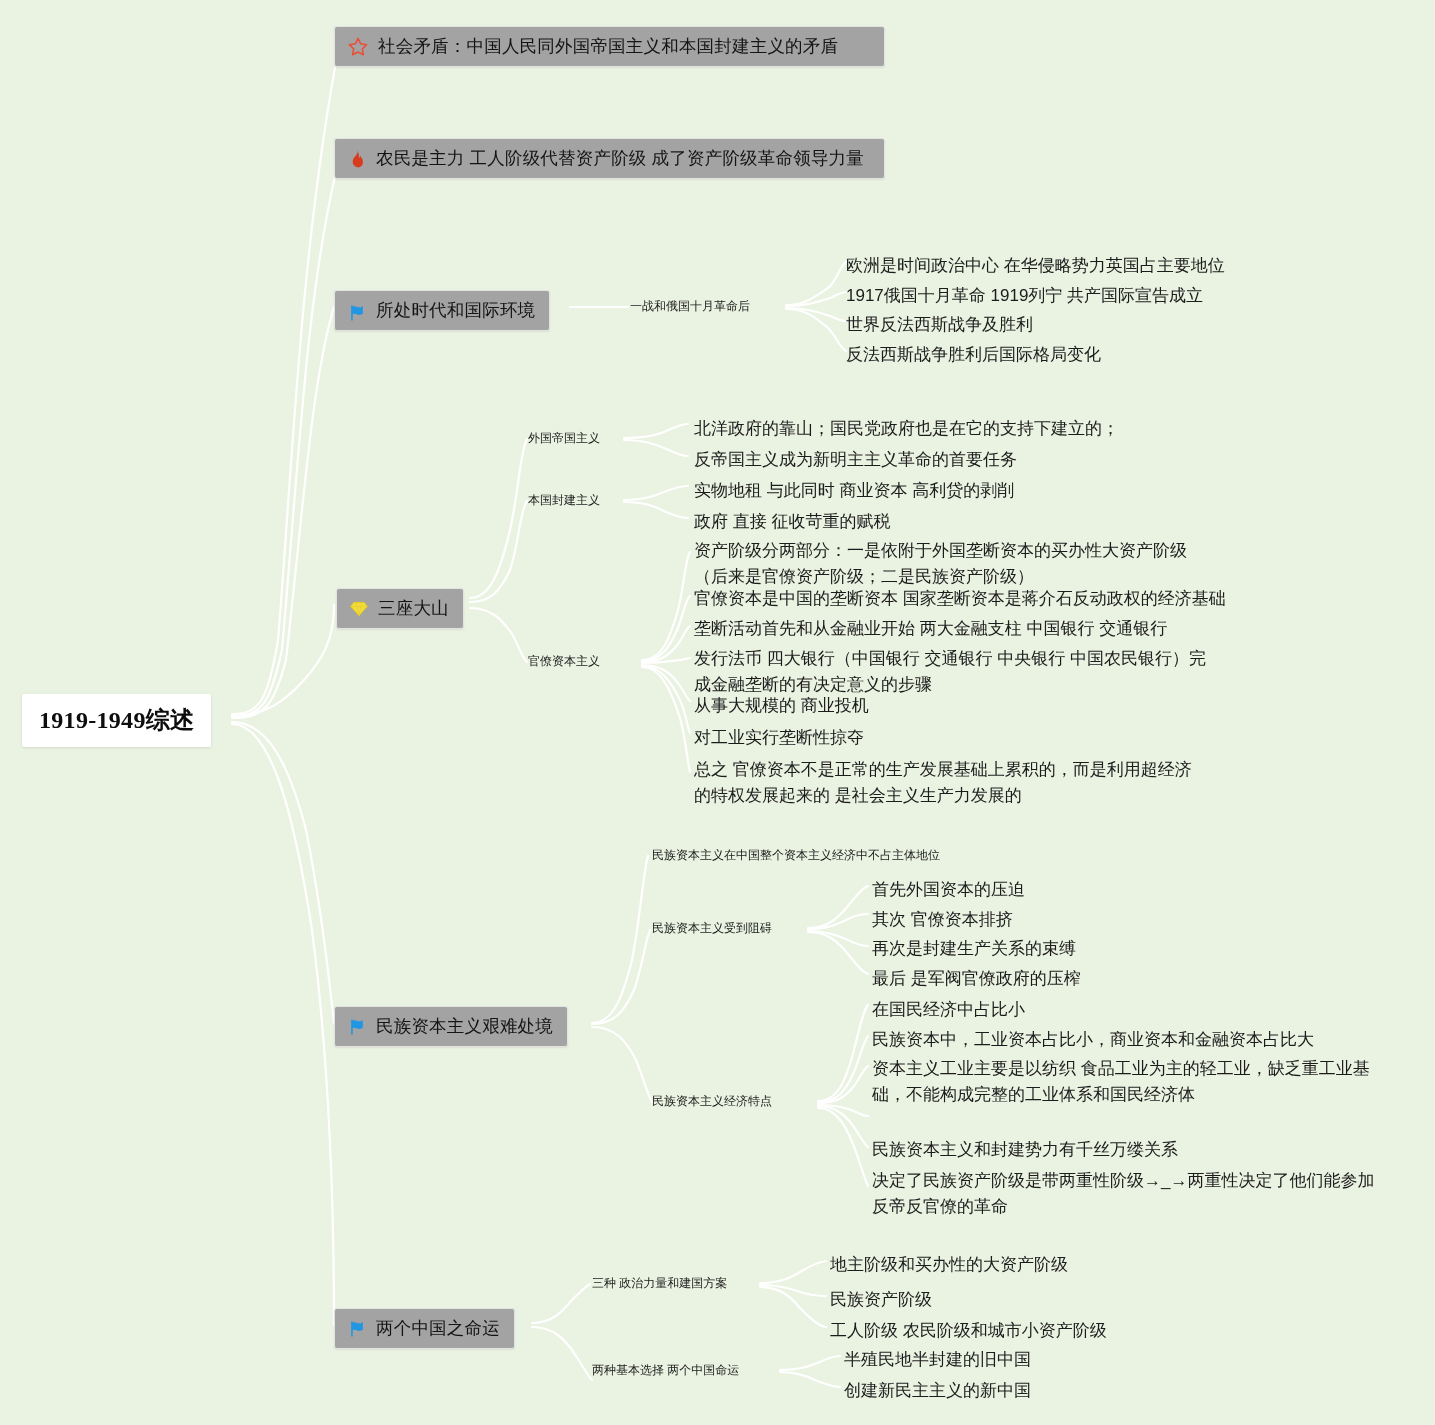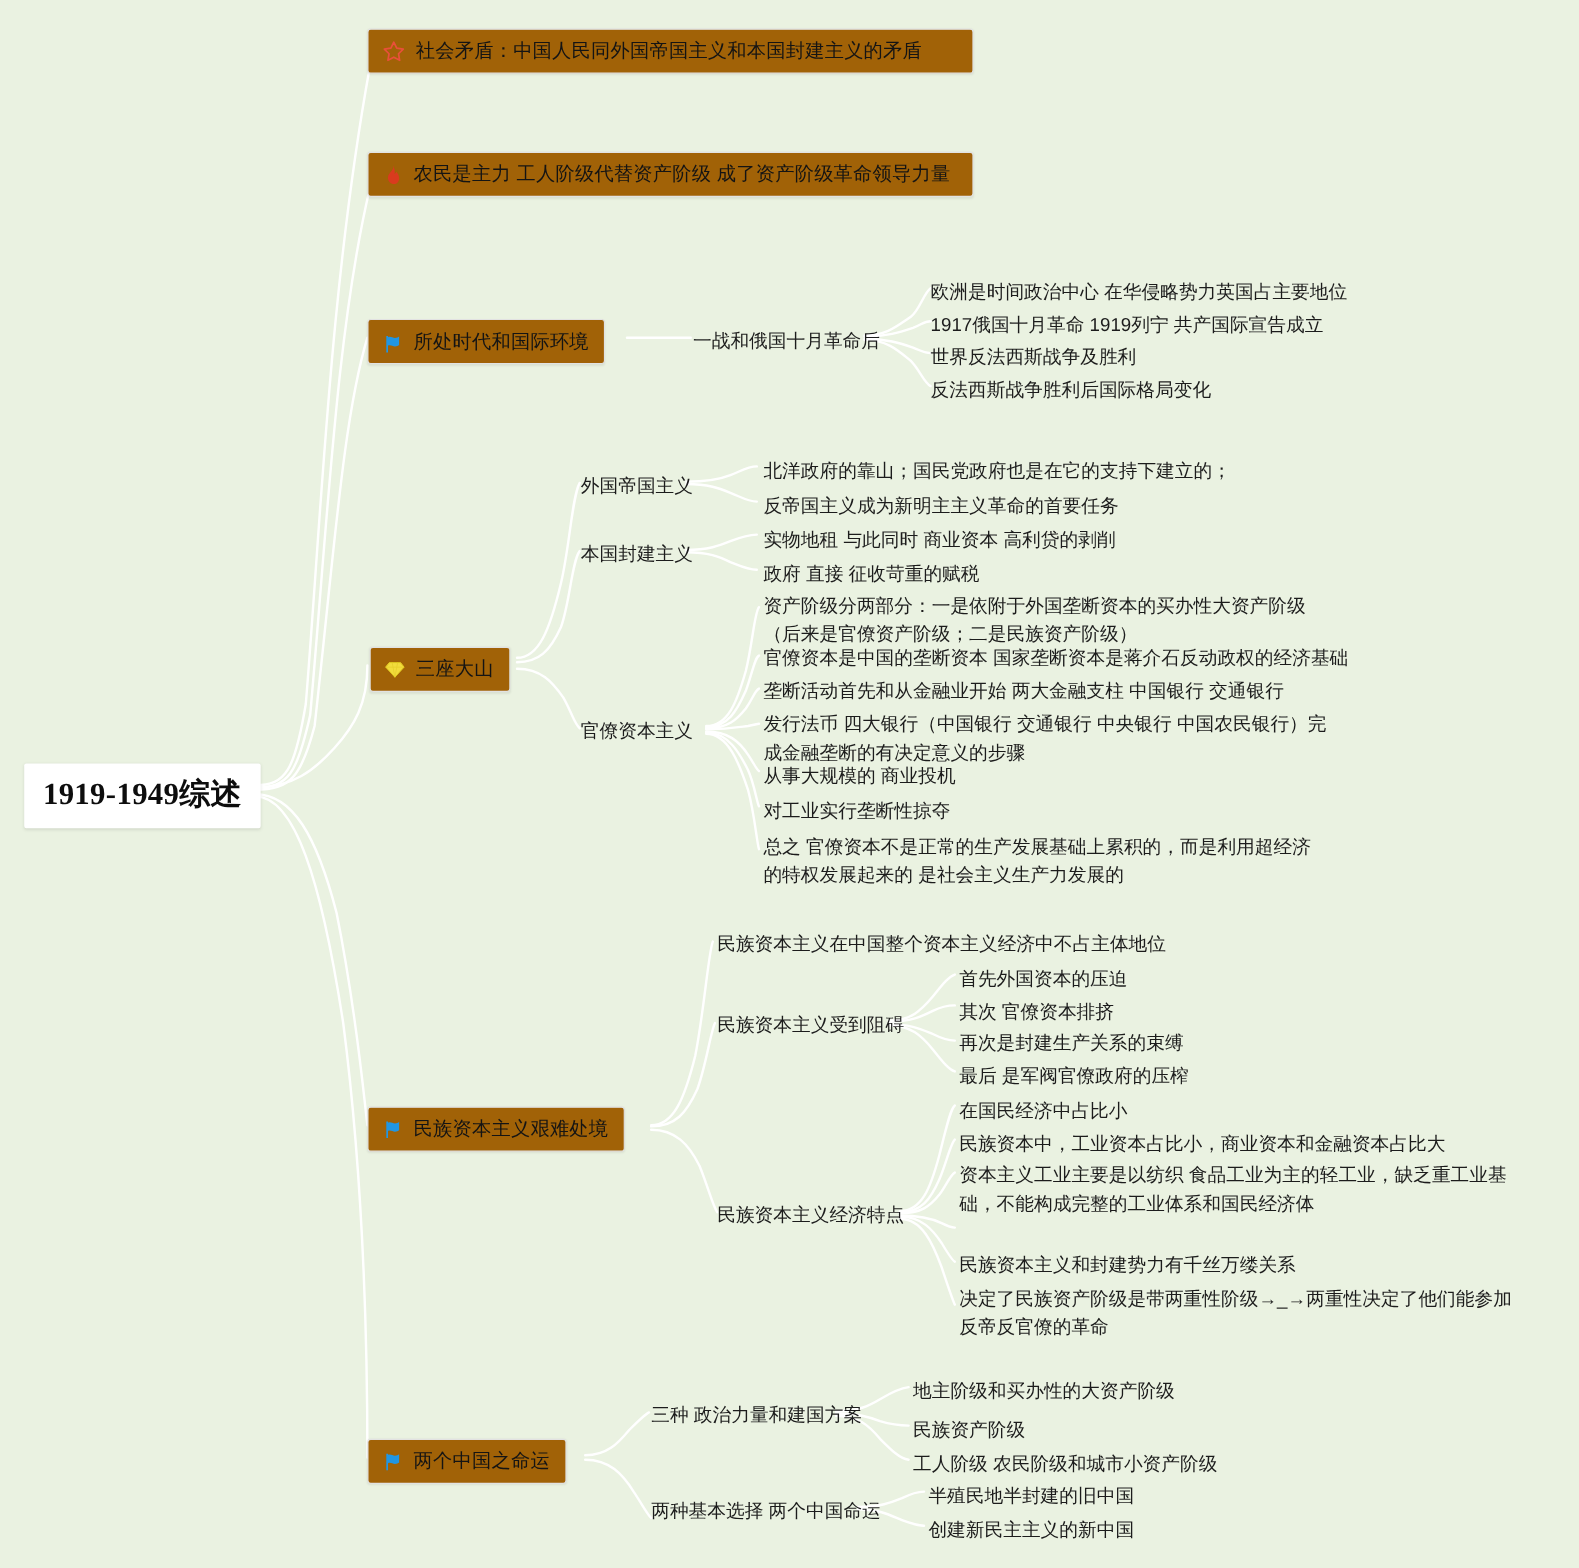--- a/index.html
+++ b/index.html
@@ -11,45 +11,45 @@
     position:relative;
   }
   #canvas{position:absolute;left:0;top:0;width:1435px;height:1425px;}
   svg#links{position:absolute;left:0;top:0;width:1435px;height:1425px;pointer-events:none;}
   svg#links path{fill:none;stroke:#ffffff;stroke-width:2.2;stroke-linecap:round;}
 
   .node{position:absolute;box-sizing:border-box;}
 
   
   .box{
-    background:#a16207;
+    background:#a3a3a3;
     border:1px solid #e2e2e2;
     border-radius:3px;
     box-shadow:0 1px 2px rgba(0,0,0,.07);
     display:flex;align-items:center;
     padding:7px 14px 7px 12px;
     color:#141414;
   }
   .box .ic{flex:0 0 auto;margin-right:9px;display:inline-flex;align-items:center;justify-content:center;}
   .box .tx{line-height:1.45;font-size:17.5px;letter-spacing:.2px;}
 
   .root{
     left:22px;top:694px;
     background:#ffffff;border:none;border-radius:2px;
     padding:9px 17px;
     box-shadow:0 1px 3px rgba(0,0,0,.10);
   }
   .root .tx{
     font-family:"Liberation Serif","DejaVu Serif",serif;
-    font-weight:bold;font-size:28px;color:#0d0d0d;letter-spacing:.3px;
+    font-weight:bold;font-size:24px;color:#0d0d0d;letter-spacing:.3px;
   }
 
   
   .plain{color:#1c1c1c;line-height:1.5;}
-  .plain.mid{font-size:17px;}
+  .plain.mid{font-size:12px;}
   .plain.leaf{font-size:17px;}
 
   .wrapbox{white-space:normal;}
   .nowrap{white-space:nowrap;}
 </style>
 </head>
 <body style="background: rgb(234, 242, 225);">
 
 <div id="canvas">
 

